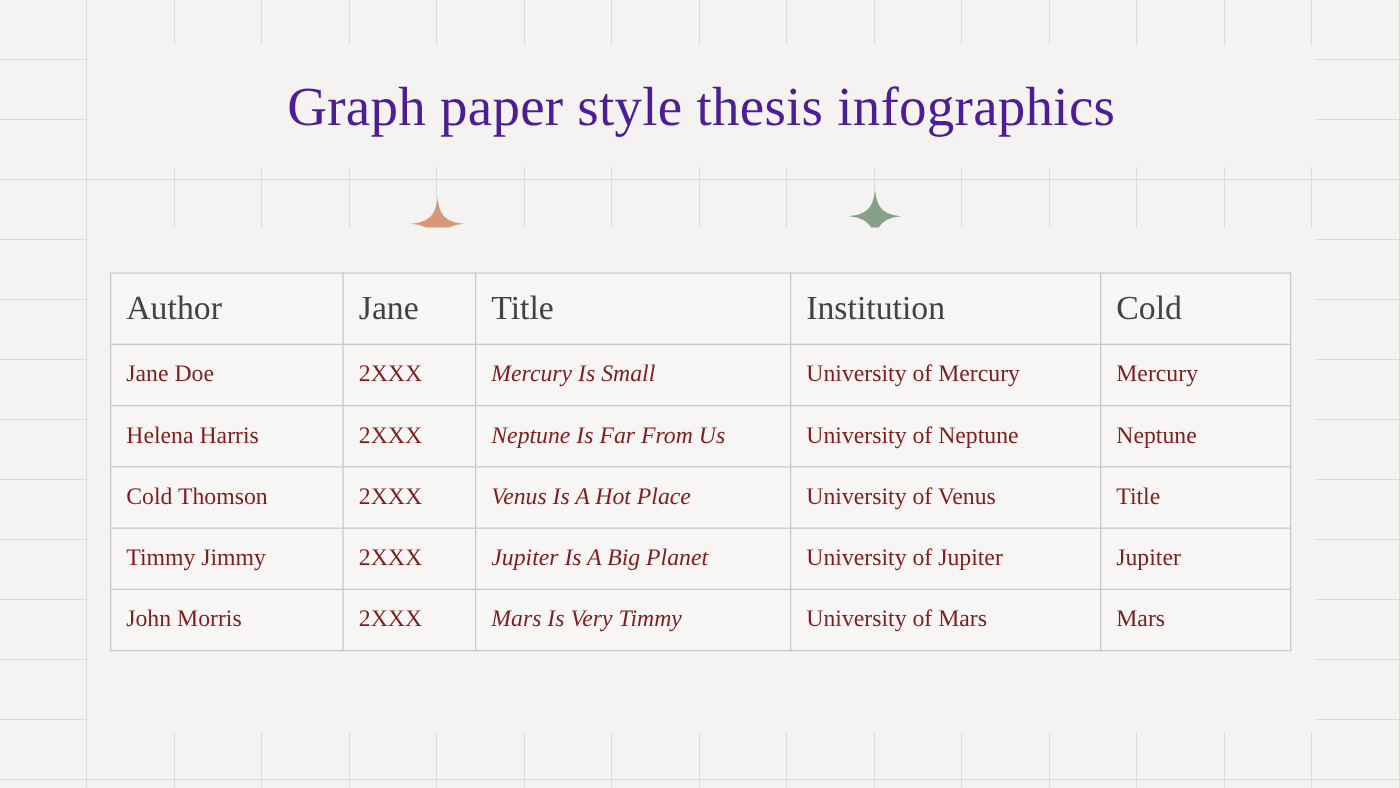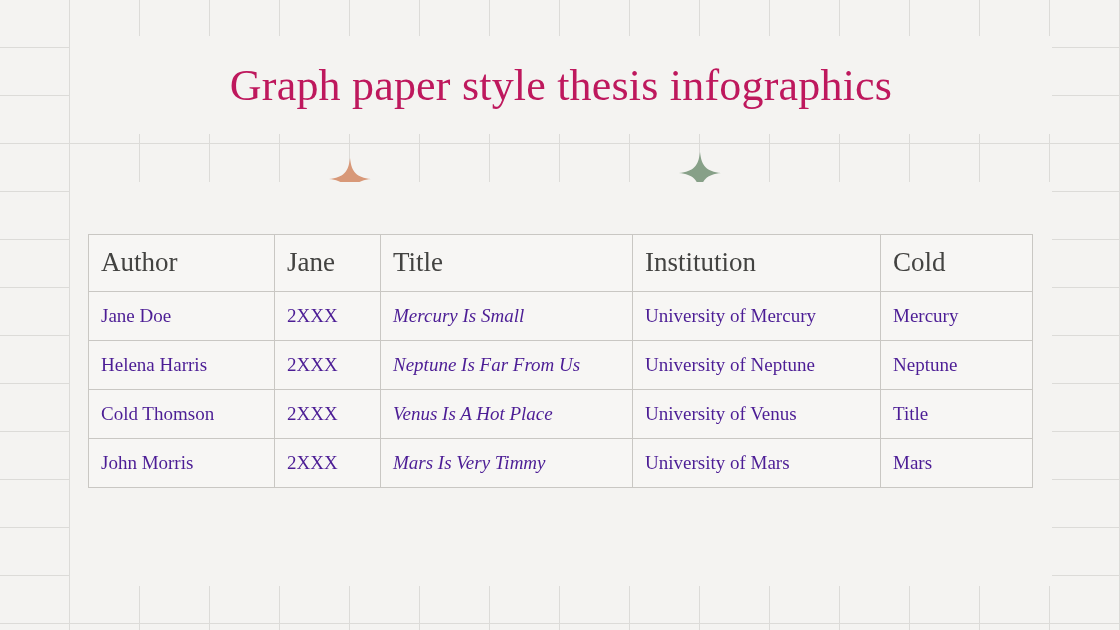--- a/index.html
+++ b/index.html
@@ -37,21 +37,21 @@
   .title-text {
     position: absolute;
     left: 0;
     top: 0;
     width: 982px;
     height: 98px;
     display: flex;
     align-items: center;
     justify-content: center;
     font-size: 44px;
-    color: #be185d;
+    color: #4c1d95;
     letter-spacing: 0.2px;
     white-space: nowrap;
   }
 
   .body-panel {
     position: absolute;
     left: 70px;
     top: 182px;
     width: 982px;
     height: 404px;
@@ -66,34 +66,34 @@
   }
   .sparkle svg { display: block; width: 42px; height: 42px; }
 
   #sparkle-orange { left: 329px; top: 158px; }
   #sparkle-green  { left: 679px; top: 152px; }
 
   
   .table-wrap {
     position: absolute;
     left: 88px;
-    top: 234px;
+    top: 218px;
     width: 944px;
   }
   table.thesis-table {
     border-collapse: collapse;
     width: 944px;
     table-layout: fixed;
     background: #f7f6f4;
   }
   table.thesis-table th,
   table.thesis-table td {
     border: 1px solid #c9c7c3;
     text-align: left;
-    color: #4c1d95;
+    color: #7f1d1d;
     vertical-align: middle;
   }
   table.thesis-table th {
     font-weight: normal;
     font-size: 27px;
     padding: 10px 12px 12px 12px;
     height: 34px;
     color: #434341;
   }
   table.thesis-table td {
@@ -169,20 +169,27 @@
           <td>Neptune</td>
         </tr>
         <tr>
           <td>Cold Thomson</td>
           <td>2XXX</td>
           <td class="title-cell">Venus Is A Hot Place</td>
           <td>University of Venus</td>
           <td>Title</td>
         </tr>
         <tr>
+          <td>Timmy Jimmy</td>
+          <td>2XXX</td>
+          <td class="title-cell">Jupiter Is A Big Planet</td>
+          <td>University of Jupiter</td>
+          <td>Jupiter</td>
+        </tr>
+        <tr>
           <td>John Morris</td>
           <td>2XXX</td>
           <td class="title-cell">Mars Is Very Timmy</td>
           <td>University of Mars</td>
           <td>Mars</td>
         </tr>
       </tbody>
     </table>
   </div>
 

